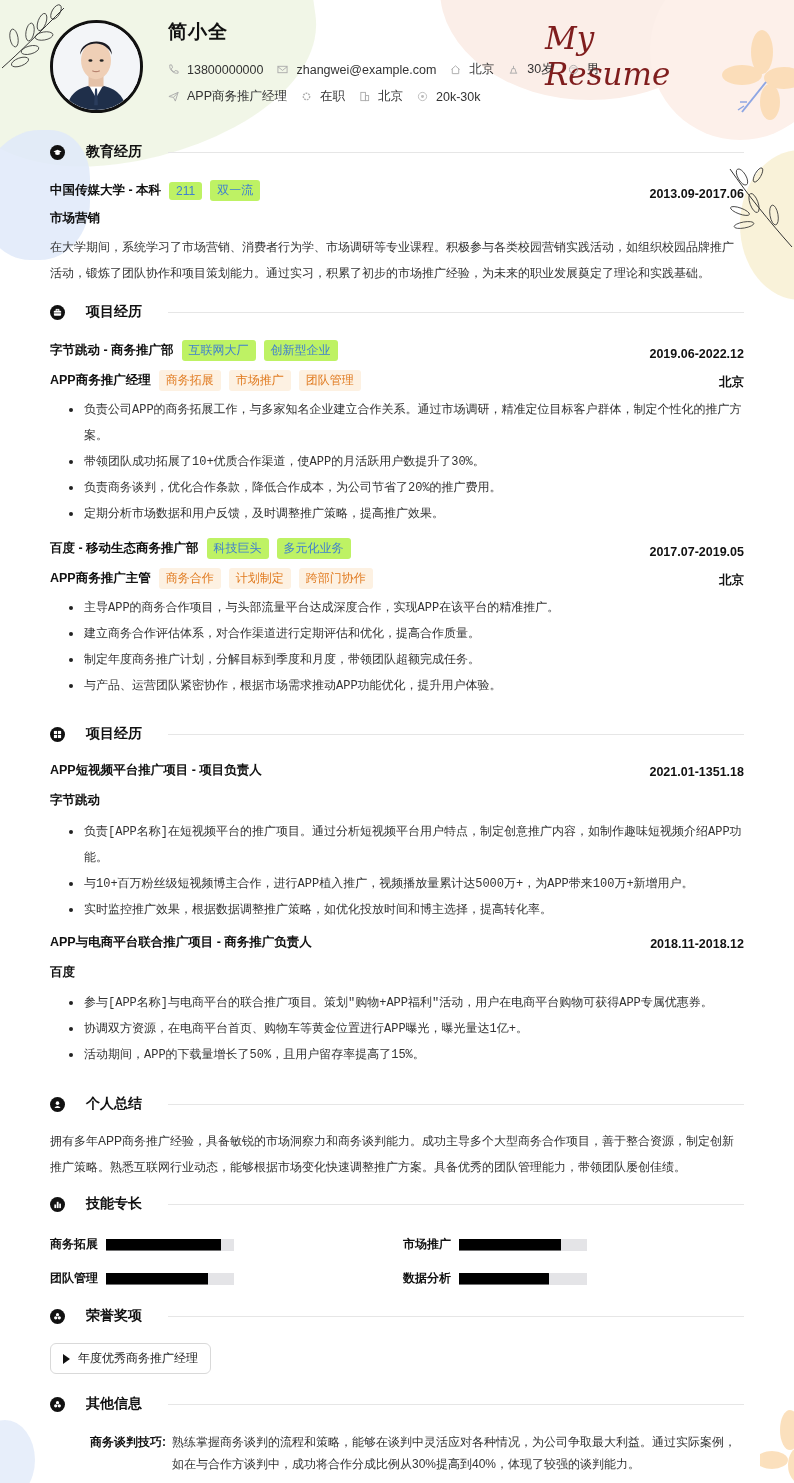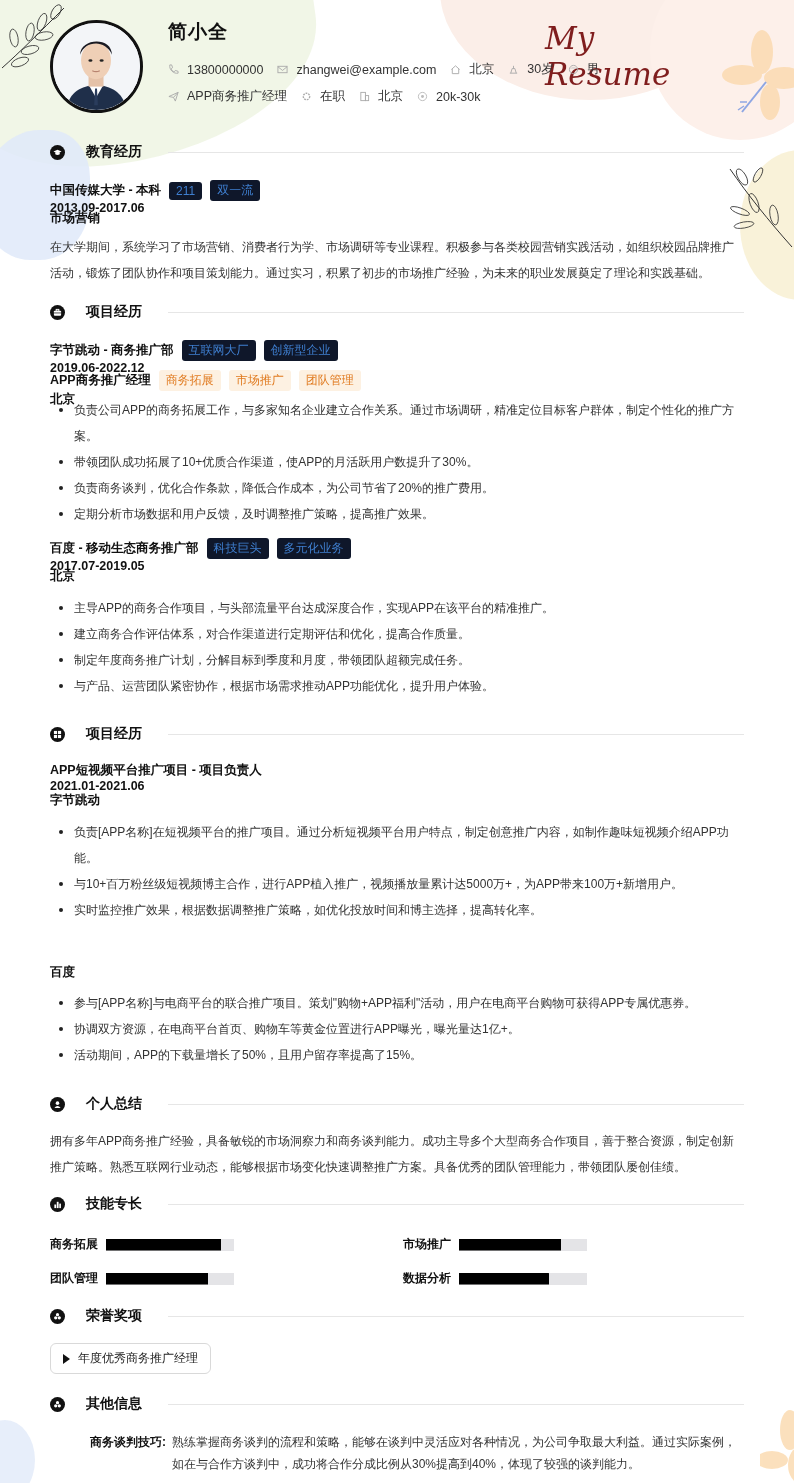--- a/index.html
+++ b/index.html
@@ -21,29 +21,29 @@
   .info-row { position: absolute; left: 168px; display: flex; align-items: center; font-size: 12.5px; color: #333; white-space: nowrap; }
   .info-row.r1 { top: 61px; }
   .info-row.r2 { top: 88px; }
   .info-item { display: flex; align-items: center; margin-right: 14px; }
   .info-item svg { width: 11px; height: 11px; margin-right: 8px; }
   .section { position: absolute; left: 50px; width: 694px; }
   .sec-head { display: flex; align-items: center; height: 20px; gap: 16px; }
   .sec-icon { width: 15px; height: 15px; border-radius: 50%; background: #111; display: flex; align-items: center; justify-content: center; margin-right: 5px; }
   .sec-title { font-size: 14px; font-weight: bold; color: #111; }
   .sec-line { flex: 1; height: 1px; background: #e6e6e6; margin-left: 10px; }
-  .row { display: flex; align-items: flex-start; justify-content: space-between; position: absolute; left: 0; width: 694px; flex-direction: column; }
+  .row { display: flex; align-items: flex-end; justify-content: space-between; position: absolute; left: 0; width: 694px; }
   .row-left { display: flex; align-items: center; }
   .strong { font-size: 12.5px; font-weight: bold; color: #111; }
   .tag { font-size: 12px; padding: 2px 7px; border-radius: 3px; margin-left: 8px; }
-  .tag.blue { background: #0f172a; color: #3f7fd0; }
+  .tag.blue { background: #bef264; color: #3f7fd0; }
   .tag.orange { background: #fdf1e2; color: #e07a1f; }
   .date { font-size: 12.5px; font-weight: bold; color: #111; }
   .para { position: absolute; left: 0; width: 694px; font-size: 12px; line-height: 26px; color: #333; }
-  .bullets { position: absolute; left: 7px; width: 694px; list-style: none; }
+  .bullets { position: absolute; left: 17px; width: 694px; list-style: none; font-family: Liberation Mono, monospace; }
   .bullets li { position: relative; padding-left: 17px; font-size: 12px; line-height: 26px; color: #333; }
   .bullets li::before { content: ""; position: absolute; left: 2px; top: 11px; width: 4px; height: 4px; border-radius: 50%; background: #222; }
   .skill { position: absolute; display: flex; align-items: center; }
   .skill-label { font-size: 12px; color: #111; width: 56px; font-weight: bold; }
   .bar { width: 128px; height: 12px; background: #e4e4e7; position: relative; }
   .bar-fill { position: absolute; left: 0; top: 0; height: 12px; background: #000; clip-path: polygon(0 0, 100% 0, calc(100% + 4px) 100%, 0 100%); }
   .award-chip { display: inline-flex; align-items: center; border: 1px solid #d9d9d9; border-radius: 6px; padding: 0 12px; height: 31px; font-size: 12px; color: #222; }
   .award-chip .tri { width: 0; height: 0; border-left: 7px solid #111; border-top: 5px solid transparent; border-bottom: 5px solid transparent; margin-right: 8px; }
   .other { position: absolute; left: 0; display: flex; width: 694px; font-size: 12px; line-height: 22px; color: #333; }
   .other .label { font-weight: bold; color: #111; white-space: nowrap; margin-right: 6px; margin-left: 40px; }
@@ -245,20 +245,26 @@
 
   <div class="row" style="top:236px">
     <div class="row-left">
       <span class="strong">百度 - 移动生态商务推广部</span>
       <span class="tag blue">科技巨头</span>
       <span class="tag blue">多元化业务</span>
     </div>
     <span class="date">2017.07-2019.05</span>
   </div>
   <div class="row" style="top:266px">
+    <div class="row-left">
+      <span class="strong">APP商务推广主管</span>
+      <span class="tag orange">商务合作</span>
+      <span class="tag orange">计划制定</span>
+      <span class="tag orange">跨部门协作</span>
+    </div>
     <span class="date">北京</span>
   </div>
   <ul class="bullets" style="top:293px">
     <li>主导APP的商务合作项目，与头部流量平台达成深度合作，实现APP在该平台的精准推广。</li>
     <li>建立商务合作评估体系，对合作渠道进行定期评估和优化，提高合作质量。</li>
     <li>制定年度商务推广计划，分解目标到季度和月度，带领团队超额完成任务。</li>
     <li>与产品、运营团队紧密协作，根据市场需求推动APP功能优化，提升用户体验。</li>
   </ul>
 </div>
 
@@ -271,31 +277,35 @@
           <rect x="1" y="5.5" width="3.5" height="3.5" fill="#fff"></rect>
           <rect x="5.5" y="5.5" width="3.5" height="3.5" fill="#fff"></rect>
         </svg>
     </div>
     <span class="sec-title">项目经历</span>
     <div class="sec-line"></div>
   </div>
 
   <div class="row" style="top:38px">
     <span class="strong">APP短视频平台推广项目 - 项目负责人</span>
-    <span class="date">2021.01-2021.06</span>
+    <span class="date">2021.01-1351.18</span>
   </div>
   <div class="row" style="top:68px">
     <span class="strong">字节跳动</span>
   </div>
   <ul class="bullets" style="top:95px">
     <li>负责[APP名称]在短视频平台的推广项目。通过分析短视频平台用户特点，制定创意推广内容，如制作趣味短视频介绍APP功能。</li>
     <li>与10+百万粉丝级短视频博主合作，进行APP植入推广，视频播放量累计达5000万+，为APP带来100万+新增用户。</li>
     <li>实时监控推广效果，根据数据调整推广策略，如优化投放时间和博主选择，提高转化率。</li>
   </ul>
 
+  <div class="row" style="top:210px">
+    <span class="strong">APP与电商平台联合推广项目 - 商务推广负责人</span>
+    <span class="date">2018.11-2018.12</span>
+  </div>
   <div class="row" style="top:240px">
     <span class="strong">百度</span>
   </div>
   <ul class="bullets" style="top:266px">
     <li>参与[APP名称]与电商平台的联合推广项目。策划"购物+APP福利"活动，用户在电商平台购物可获得APP专属优惠券。</li>
     <li>协调双方资源，在电商平台首页、购物车等黄金位置进行APP曝光，曝光量达1亿+。</li>
     <li>活动期间，APP的下载量增长了50%，且用户留存率提高了15%。</li>
   </ul>
 </div>
 

